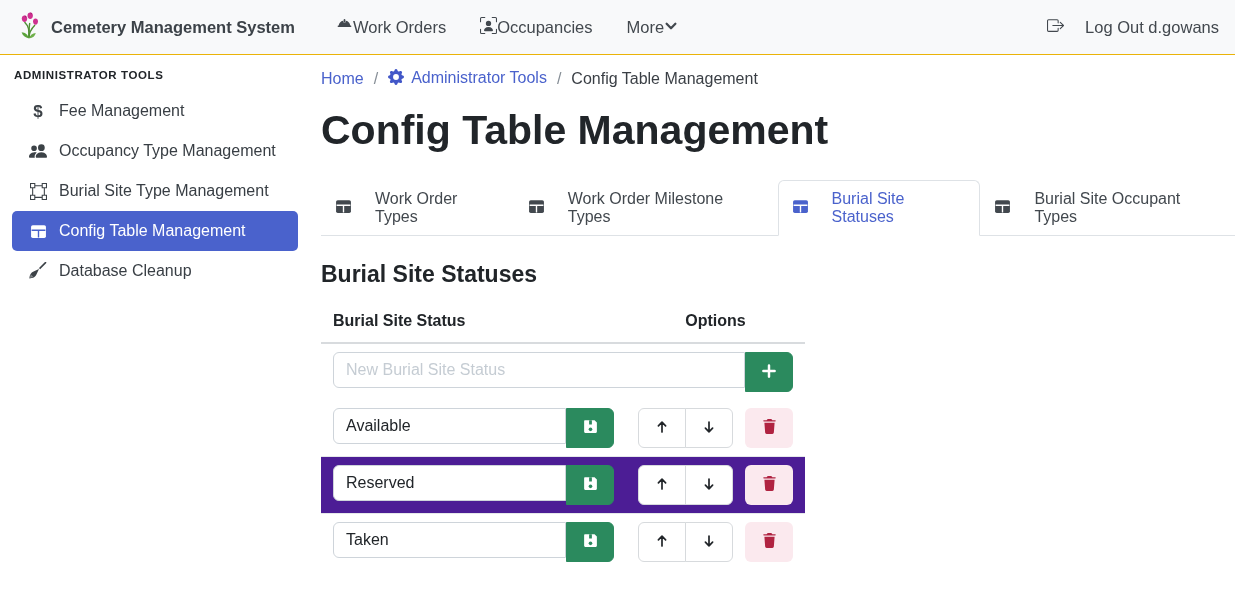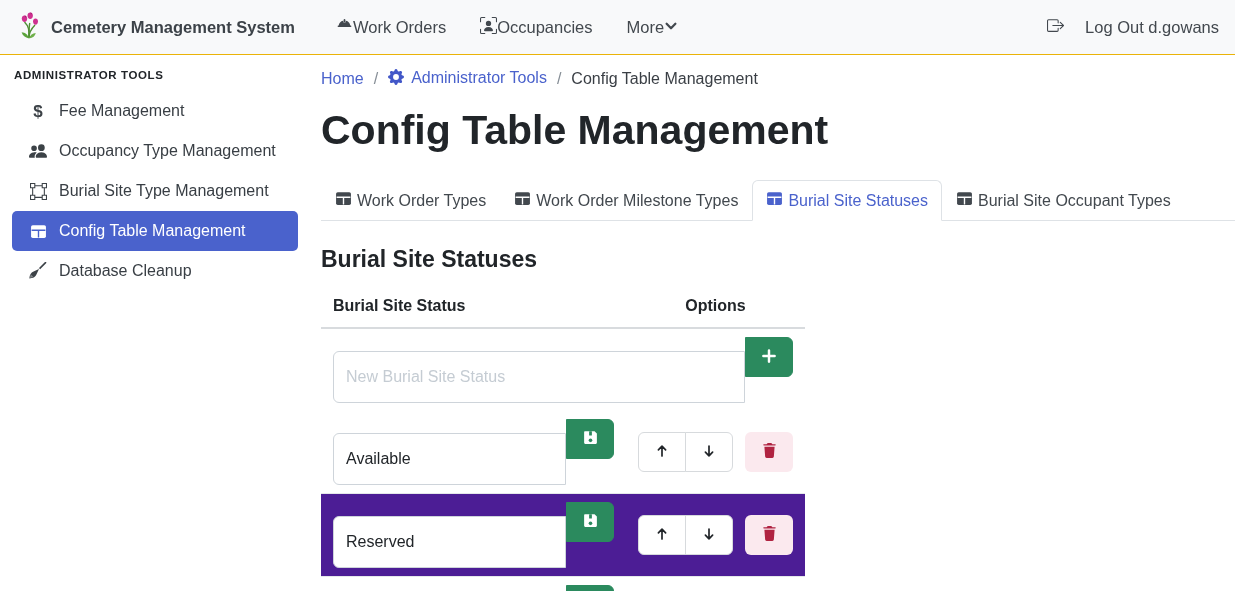--- a/index.html
+++ b/index.html
@@ -34,39 +34,39 @@
 
   
   .breadcrumb { display:flex; align-items:center; gap:10px; margin-top:14px; font-size:16px; }
   .crumb-link { color:#4a62cc; text-decoration:none; display:flex; align-items:flex-start; gap:7px; cursor:pointer; }
   .crumb-sep { color:#868e96; }
   .crumb-current { color:#3a3f45; }
 
   
   h1.page-title { margin-top:16px; font-size:41px; font-weight:600; color:#212529; line-height:1.22; }
   .tabs { display:flex; margin-top:25px; border-bottom:1px solid #dee2e6; }
-  .tab { display:flex; align-items:center; gap:5px; padding:9px 13px; font-size:16px;
+  .tab { display:flex; align-items:center; gap:23px; padding:9px 13px; font-size:16px;
     color:#42484e; cursor:pointer; border:1px solid transparent; margin-bottom:-1px;
     border-radius:6px 6px 0 0; }
   .tab.active { background:#fff; color:#4a62cc; border-color:#dee2e6 #dee2e6 #fff; }
 
   h2.section-title { margin-top:25px; font-size:23px; font-weight:600; color:#212529; }
 
   
   table.cfg { margin-top:12px; border-collapse:collapse; width:473px; }
   .cfg th { text-align:left; font-size:16px; font-weight:700; padding:12px;
     border-bottom:2px solid #d8dbde; }
   .cfg th.opt-col { text-align:center; width:178px; }
   .cfg td { padding:8px 12px; vertical-align:middle; }
   tr.row-line td { border-bottom:1px solid #e5e8ea; }
   tr.striped td { background:#4c1d95; }
 
   .input-group { display:flex; width:100%; }
-  .txt { flex:1; height:52px; border:1px solid #ced4da; border-radius:6px 0 0 6px;
-    padding:12px 12px; font-size:16px; color:#212529; font-family:inherit; outline:none; min-width:0;margin-top:14px; }
+  .txt { flex:1; height:36px; border:1px solid #ced4da; border-radius:6px 0 0 6px;
+    padding:12px 12px; font-size:16px; color:#212529; font-family:inherit; outline:none; min-width:0; }
   .txt::placeholder { color:#c5ccd3; }
   .btn-green { width:48px; height:40px; background:#2b8a5e; border:1px solid #2b8a5e;
     border-radius:0 6px 6px 0; display:flex; align-items:center; justify-content:center; cursor:pointer; }
   .opts { display:flex; align-items:center; justify-content:center; }
   .arrow-group { display:flex; }
   .btn-arrow { width:48px; height:40px; background:#fff; border:1px solid #d7dadd;
     display:flex; align-items:center; justify-content:center; cursor:pointer; color:#212529; }
   .btn-arrow.up { border-radius:6px 0 0 6px; }
   .btn-arrow.down { border-radius:0 6px 6px 0; margin-left:-1px; }
   .btn-trash { width:48px; height:40px; margin-left:12px; background:#fbe9ee; border:none;

